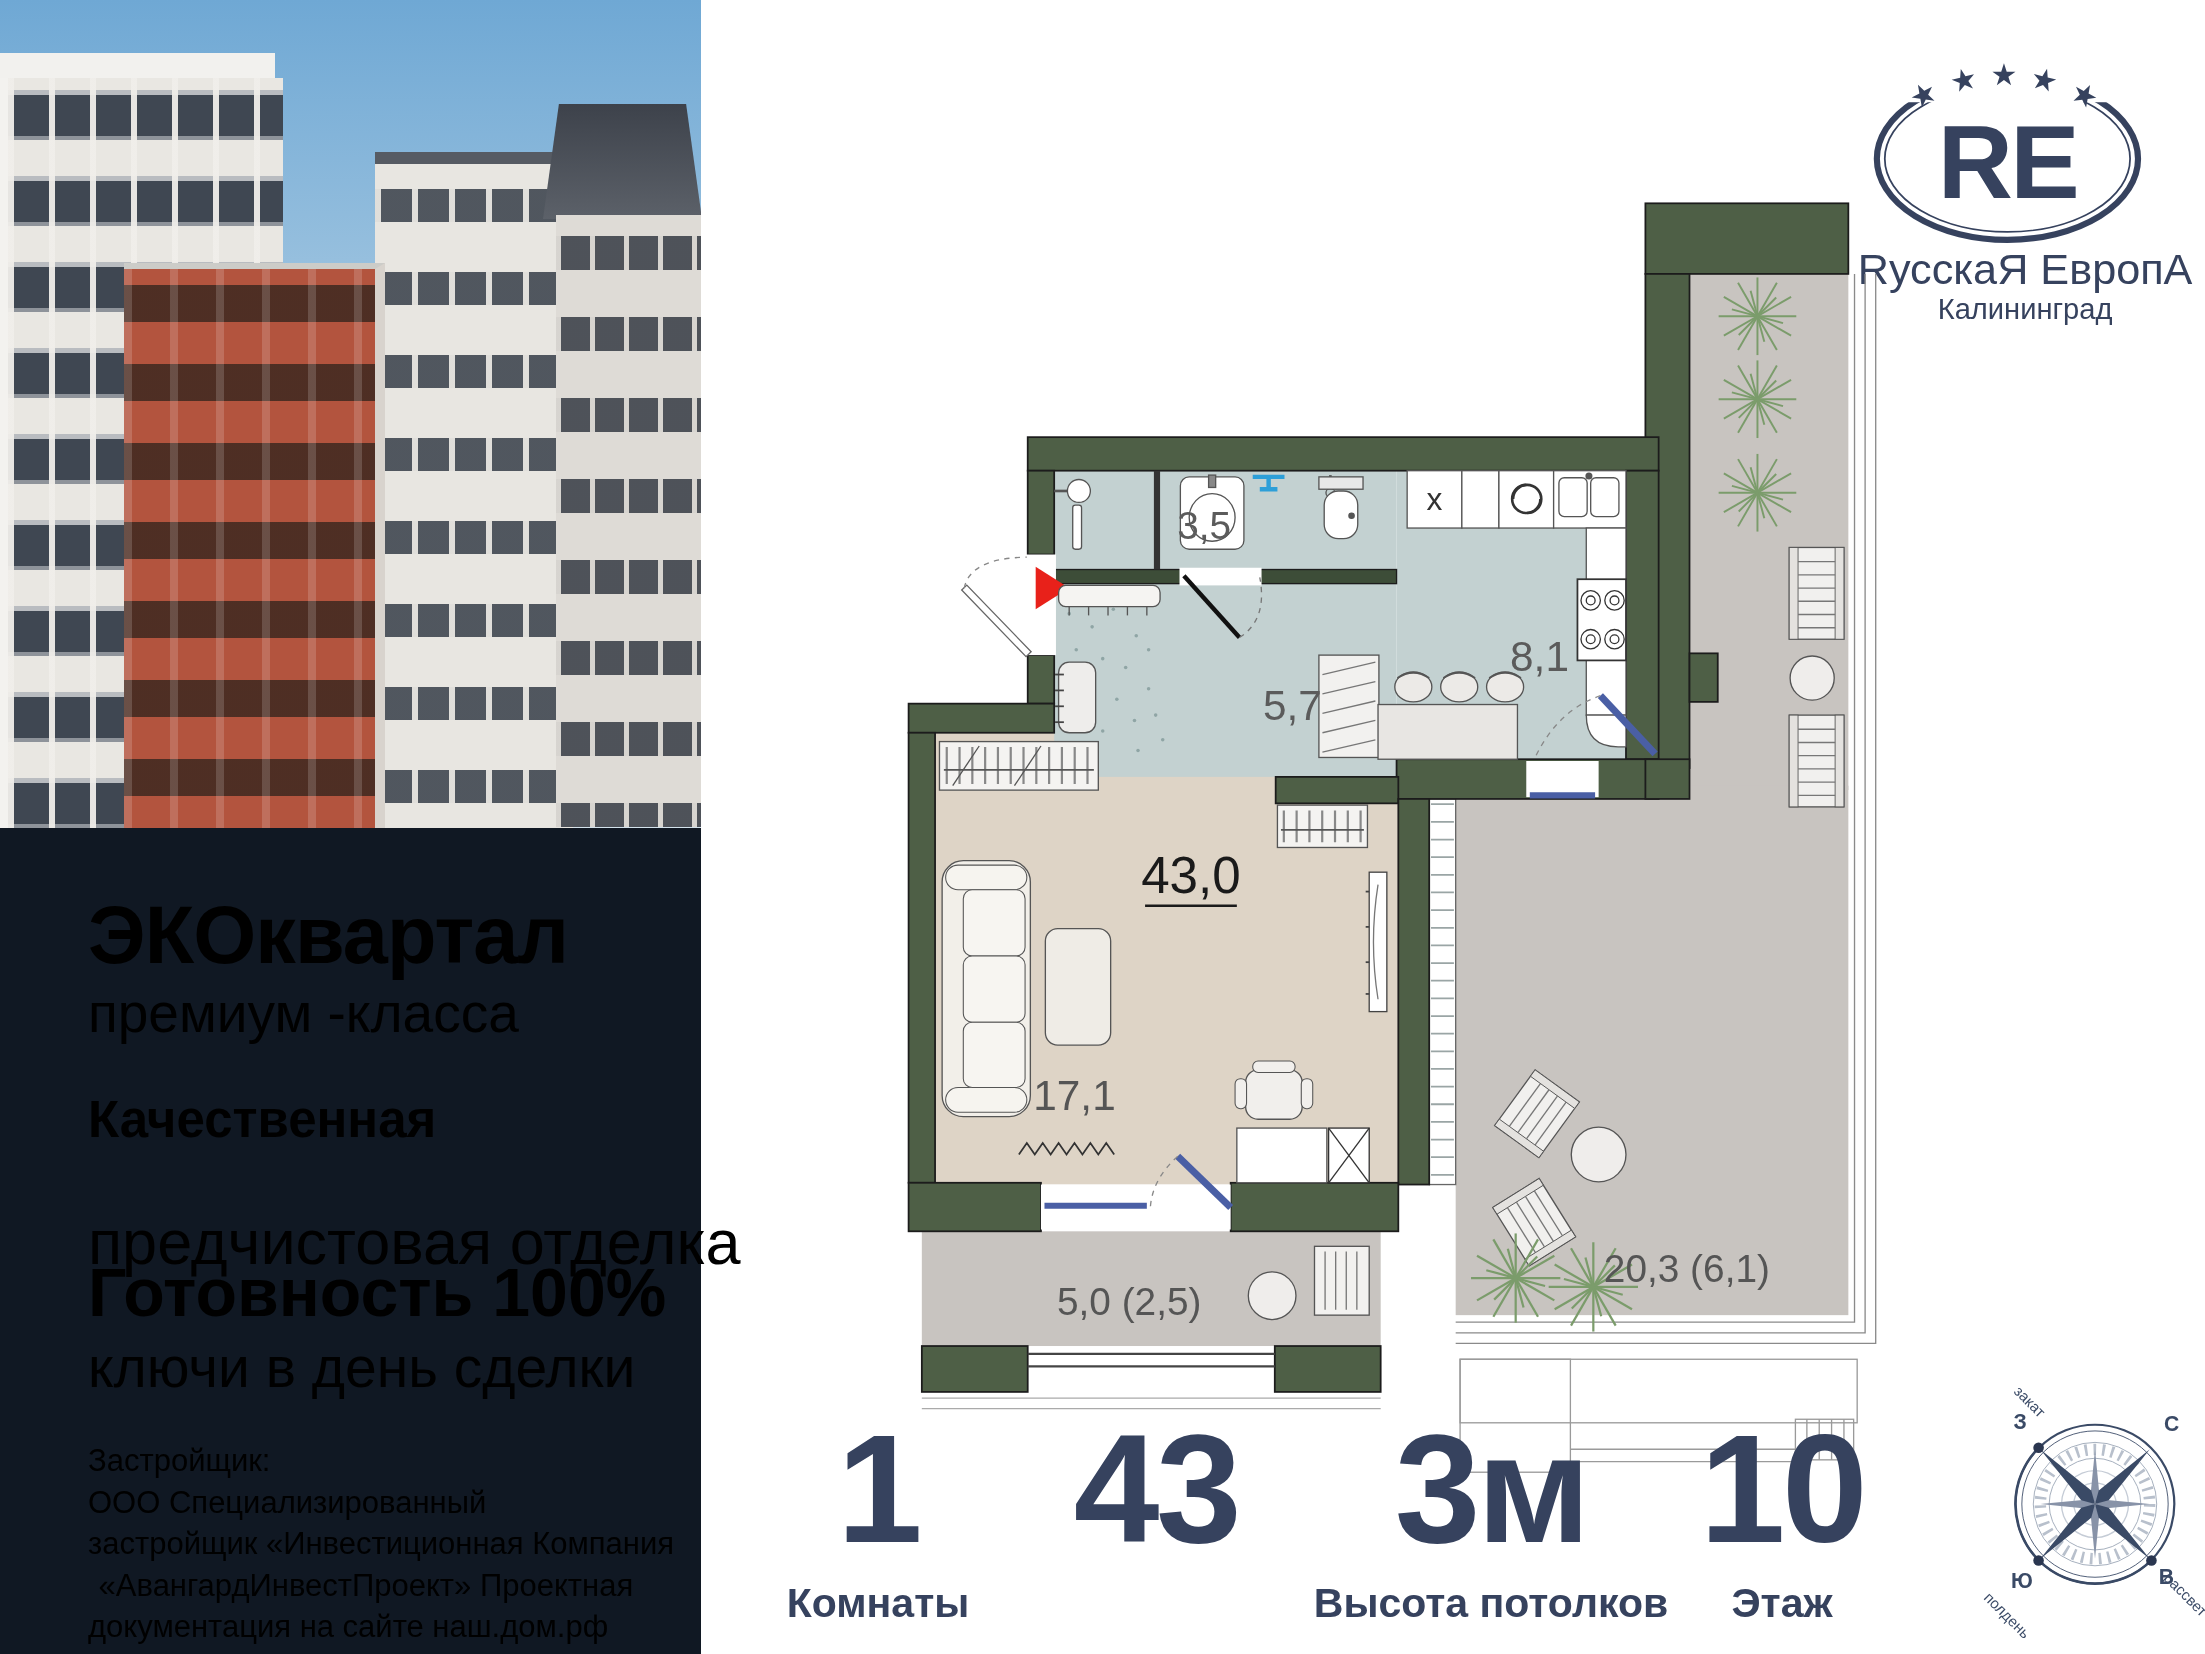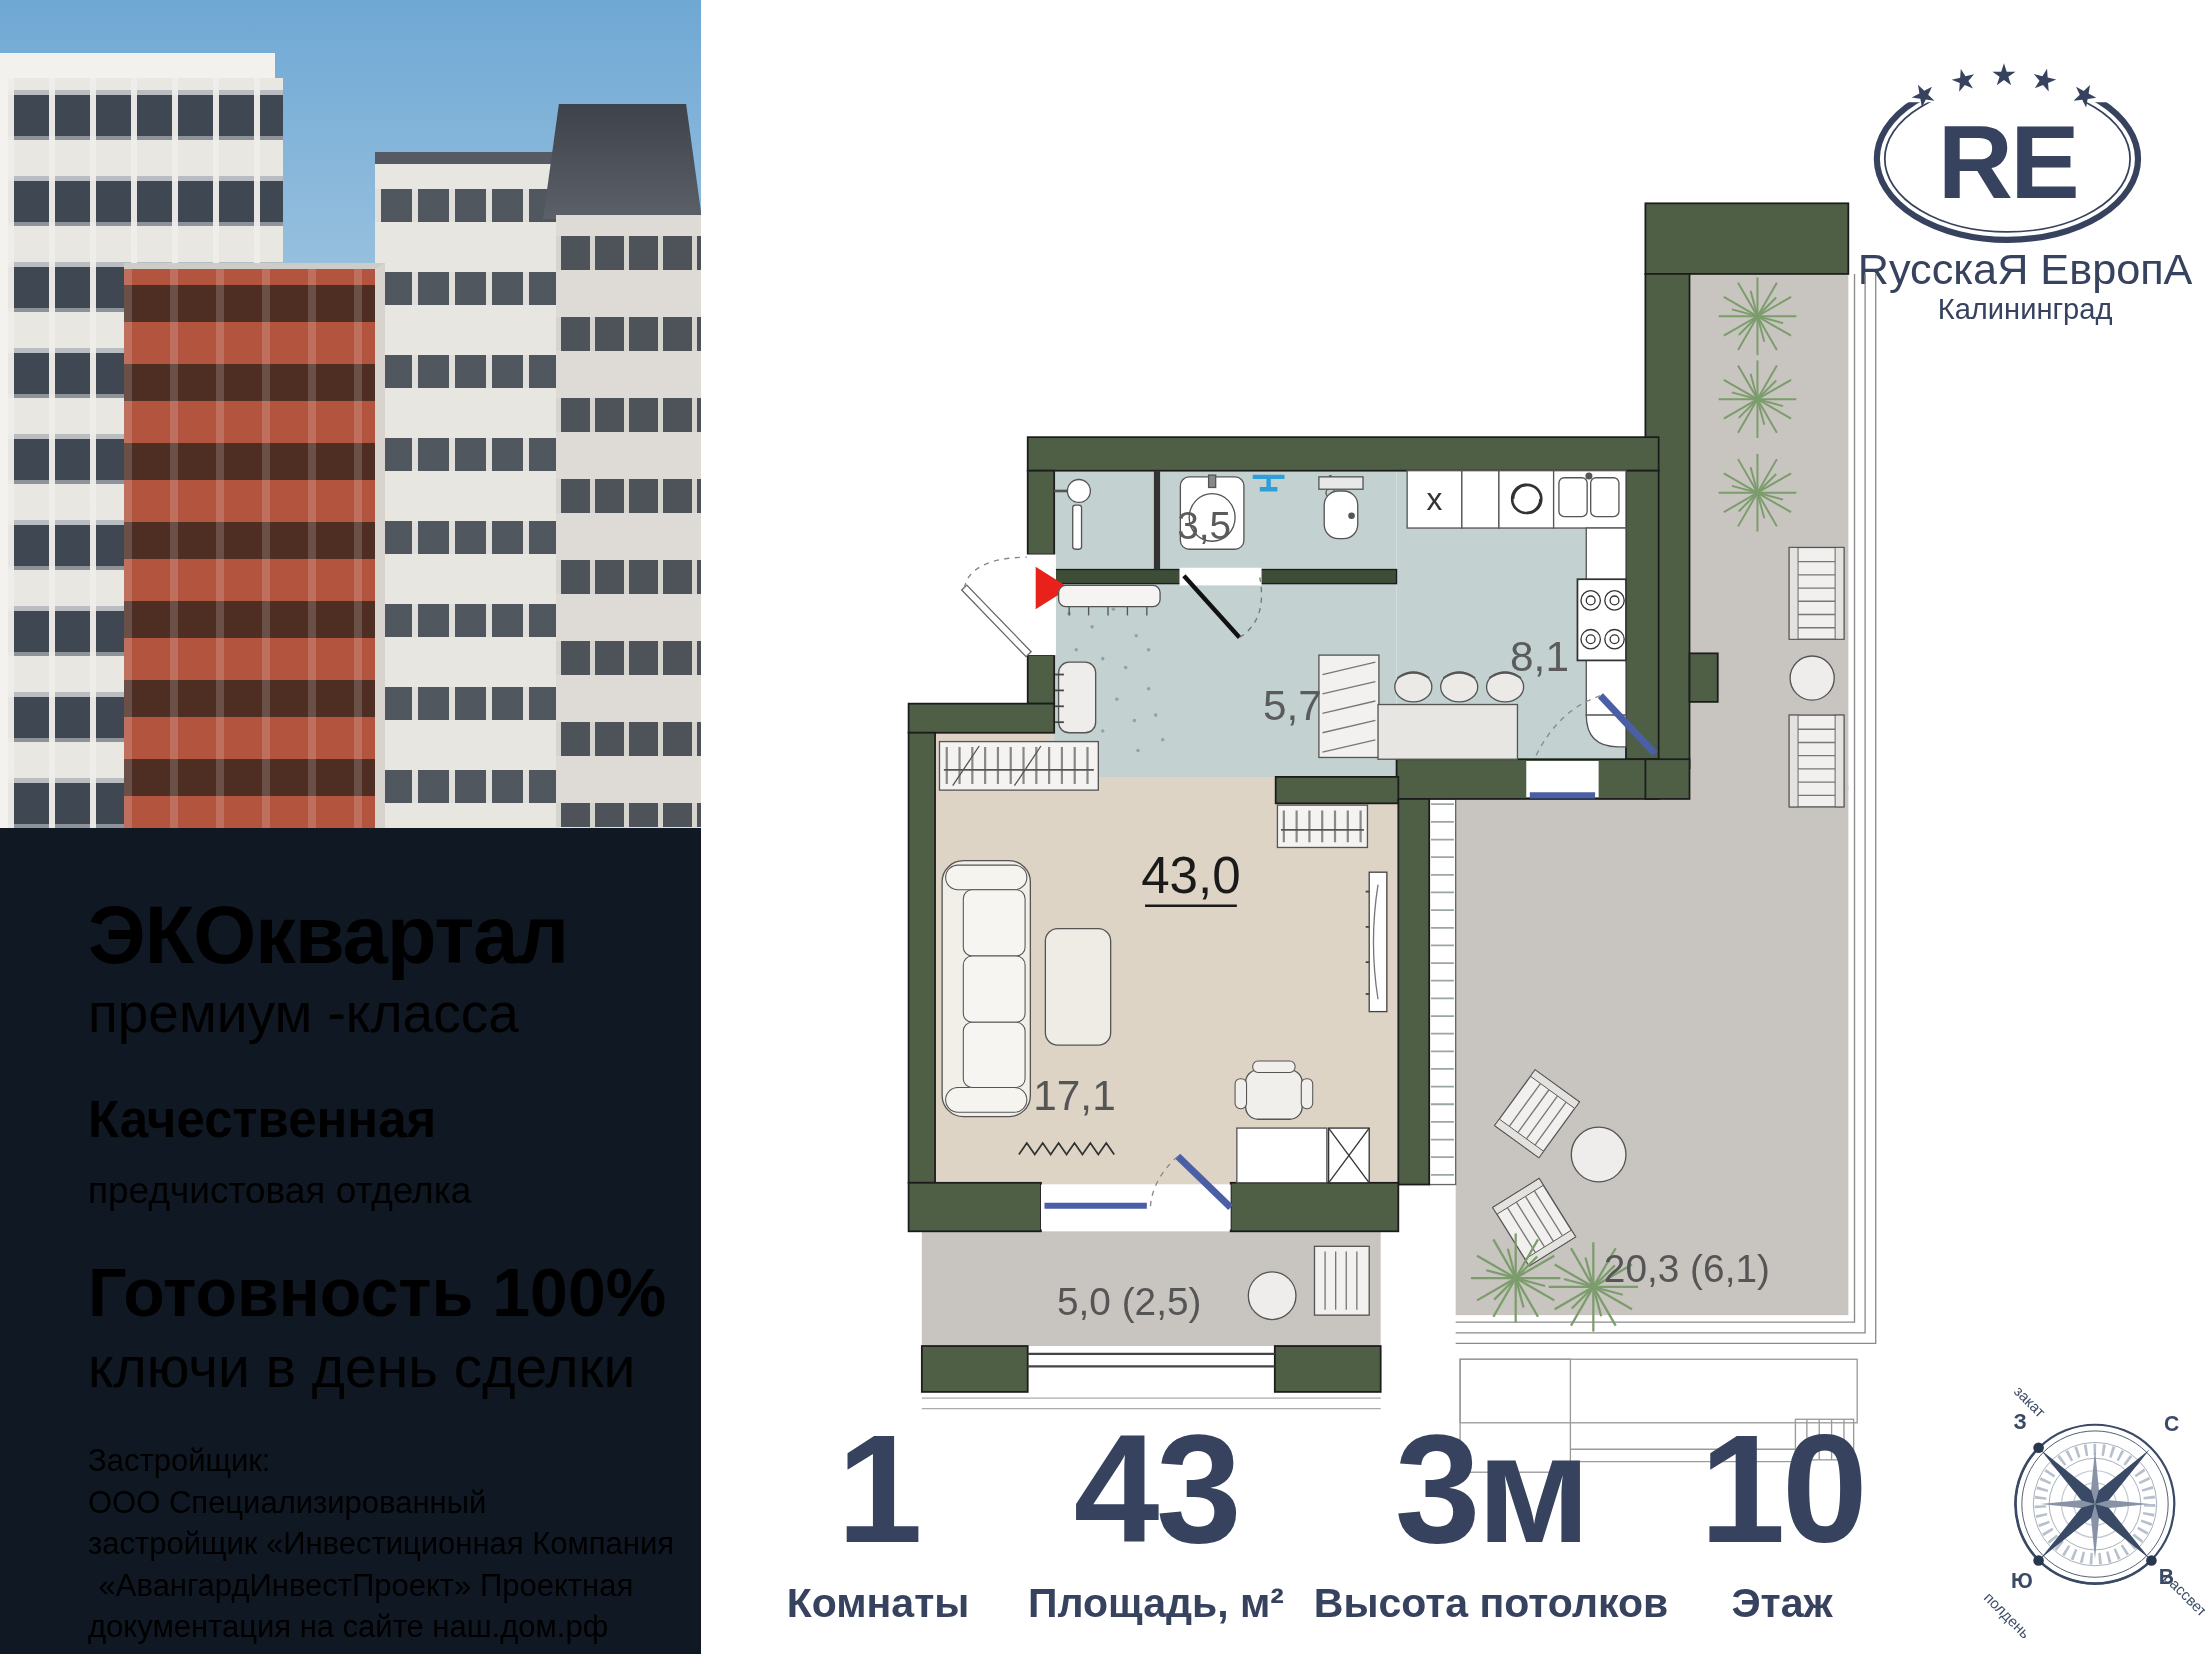--- a/index.html
+++ b/index.html
@@ -38,21 +38,21 @@
     background-image:
       repeating-linear-gradient(90deg,rgba(222,219,214,.95) 0 5.3px,rgba(222,219,214,0) 5.3px 34px),
       repeating-linear-gradient(180deg,rgba(42,48,58,0) 0 21px,rgba(42,48,58,.8) 21px 55px,rgba(42,48,58,0) 55px 81px);}
 
   
   .panel{left:0;top:828px;width:701px;height:827px;background:#101823;color:#fff;}
   .p-t{position:absolute;left:88px;white-space:nowrap;}
   .p-title1{top:889px;font-size:81px;font-weight:bold;letter-spacing:-0.9px;}
   .p-sub1{top:981px;font-size:55px;}
   .p-title2{top:1090px;font-size:51px;font-weight:bold;}
-  .p-sub2{top:1170px;font-size:37px;}
+  .p-sub2{top:1206px;font-size:63px;}
   .p-title3{top:1253px;font-size:68px;font-weight:bold;}
   .p-sub3{top:1334px;font-size:57px;}
   .p-dev{top:1440px;font-size:31px;line-height:1.34;font-weight:normal;}
 
   
   .stat{width:406px;top:1412px;text-align:center;color:#36425e;}
   .stat-num{font-size:154px;font-weight:bold;line-height:1;letter-spacing:-3.5px;}
   .stat-label{margin-top:14px;font-size:41px;font-weight:bold;}
 
   svg{font-family:"Liberation Sans",sans-serif;}
@@ -406,21 +406,20 @@
     <text x="962" y="1262" font-size="44" fill="#555" text-anchor="middle">20,3 (6,1)</text>
   </svg>
   </div>
 
   <div class="abs stat" style="left:675px;">
     <div class="stat-num">1</div>
     <div class="stat-label">Комнаты</div>
   </div>
   <div class="abs stat" style="left:953px;">
     <div class="stat-num">43</div>
-    <div class="stat-label">Площадь, м²</div>
   </div>
   <div class="abs stat" style="left:1288px;">
     <div class="stat-num">3м</div>
     <div class="stat-label">Высота потолков</div>
   </div>
   <div class="abs stat" style="left:1579px;">
     <div class="stat-num">10</div>
     <div class="stat-label">Этаж</div>
   </div>
 

